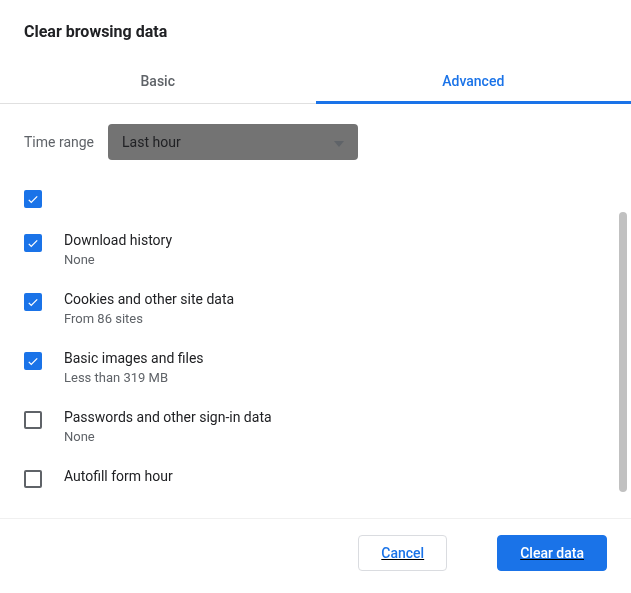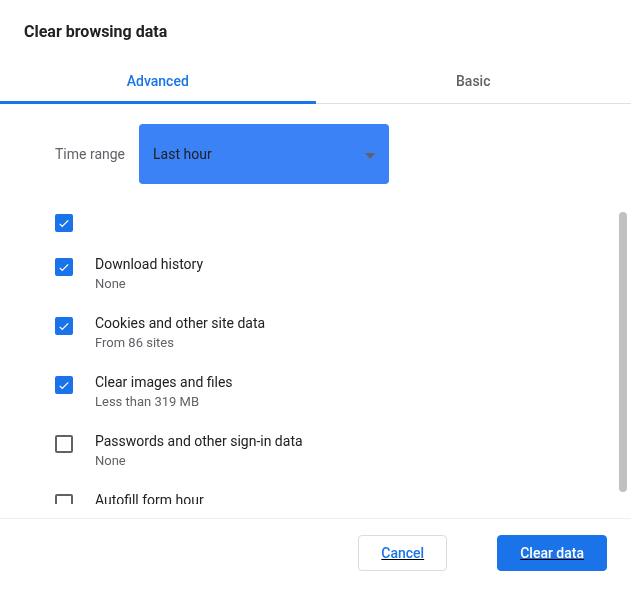--- a/index.html
+++ b/index.html
@@ -2,24 +2,24 @@
 <html><head>
   <meta charset="utf-8">
   <style>
     * { margin: 0; padding: 0; box-sizing: border-box; font-family: "Segoe UI", Roboto, Arial, sans-serif; }
     body { width: 631px; height: 593px; background: #fff; position: relative; }
     .dialog-title { font-size: 16px; color: #202124; padding: 22px 24px 18px; font-weight: 700; }
     .tabs { display: flex; border-bottom: 1px solid #e0e0e0; }
     .tab { flex: 1; text-align: center; padding: 14px 0; font-size: 14px; font-weight: 500; cursor: pointer; color: #5f6368; position: relative; }
     .tab.active { color: #1a73e8; }
     .tab.active::after { content: ""; position: absolute; left: 0; right: 0; bottom: -1px; height: 3px; background: #1a73e8; }
-    .content { position: relative; height: 400px; overflow-y: auto; padding: 0 24px; margin-left: 31px; }
+    .content { position: relative; height: 400px; overflow-y: auto; padding: 0 24px; }
     .timerange-row { display: flex; align-items: center; padding: 20px 0 16px; gap: 14px; }
     .timerange-label { font-size: 14px; color: #5f6368; }
-    .select { background: #3b82f6; border-radius: 4px; padding: 22px 14px; display: flex; align-items: center; justify-content: space-between; width: 250px; font-size: 14px; color: #202124; cursor: pointer; }
+    .select { background: #737373; border-radius: 4px; padding: 10px 14px; display: flex; align-items: center; justify-content: space-between; width: 250px; font-size: 14px; color: #202124; cursor: pointer; }
     .select svg { width: 10px; height: 6px; }
     .item { display: flex; align-items: flex-start; padding: 12px 0; gap: 22px; }
     .checkbox { width: 18px; height: 18px; border: 2px solid #5f6368; border-radius: 2px; margin-top: 2px; flex-shrink: 0; display: flex; align-items: center; justify-content: center; cursor: pointer; }
     .checkbox.checked { background: #1a73e8; border-color: #1a73e8; }
     .checkbox.checked svg { display: block; }
     .checkbox svg { display: none; width: 14px; height: 14px; }
     .item-text { display: flex; flex-direction: column; gap: 4px; }
     .item-label { font-size: 14px; color: #202124; }
     .item-sub { font-size: 13px; color: #5f6368; }
     .scroll-indicator { position: absolute; right: 4px; top: 108px; width: 8px; height: 280px; background: #c1c1c1; border-radius: 4px; }
@@ -27,22 +27,22 @@
     .btn { padding: 9px 22px; font-size: 14px; border-radius: 4px; cursor: pointer; font-weight: 500; }
     .btn-secondary { background: #fff; border: 1px solid #dadce0; color: #1a73e8; }
     .btn-primary { background: #1a73e8; border: 1px solid #1a73e8; color: #fff; margin-left: 40px; }
   </style>
 </head>
 <body>
 
 <div class="dialog-title">Clear browsing data</div>
 
 <div class="tabs">
+  <div class="tab">Basic</div>
   <div class="tab active">Advanced</div>
-  <div class="tab">Basic</div>
 </div>
 
 <div class="content">
   <div class="timerange-row">
     <span class="timerange-label">Time range</span>
     <div class="select">
       <span>Last hour</span>
       <span>
         <svg viewBox="0 0 10 6">
             <path d="M0 0 L5 6 L10 0 Z" fill="#5f6368"></path>
@@ -81,21 +81,21 @@
           <span class="item-sub">From 86 sites</span>
         </div>
       </div>
       <div class="item">
         <div class="checkbox checked">
           <svg viewBox="0 0 24 24">
             <path d="M9 16.2l-3.5-3.5L4 14.2 9 19.2 20 8.2 18.5 6.7z" fill="#fff"></path>
           </svg>
         </div>
         <div class="item-text">
-          <span class="item-label">Clear images and files</span>
+          <span class="item-label">Basic images and files</span>
           <span class="item-sub">Less than 319 MB</span>
         </div>
       </div>
       <div class="item">
         <div class="checkbox"></div>
         <div class="item-text">
           <span class="item-label">Passwords and other sign-in data</span>
           <span class="item-sub">None</span>
         </div>
       </div>

